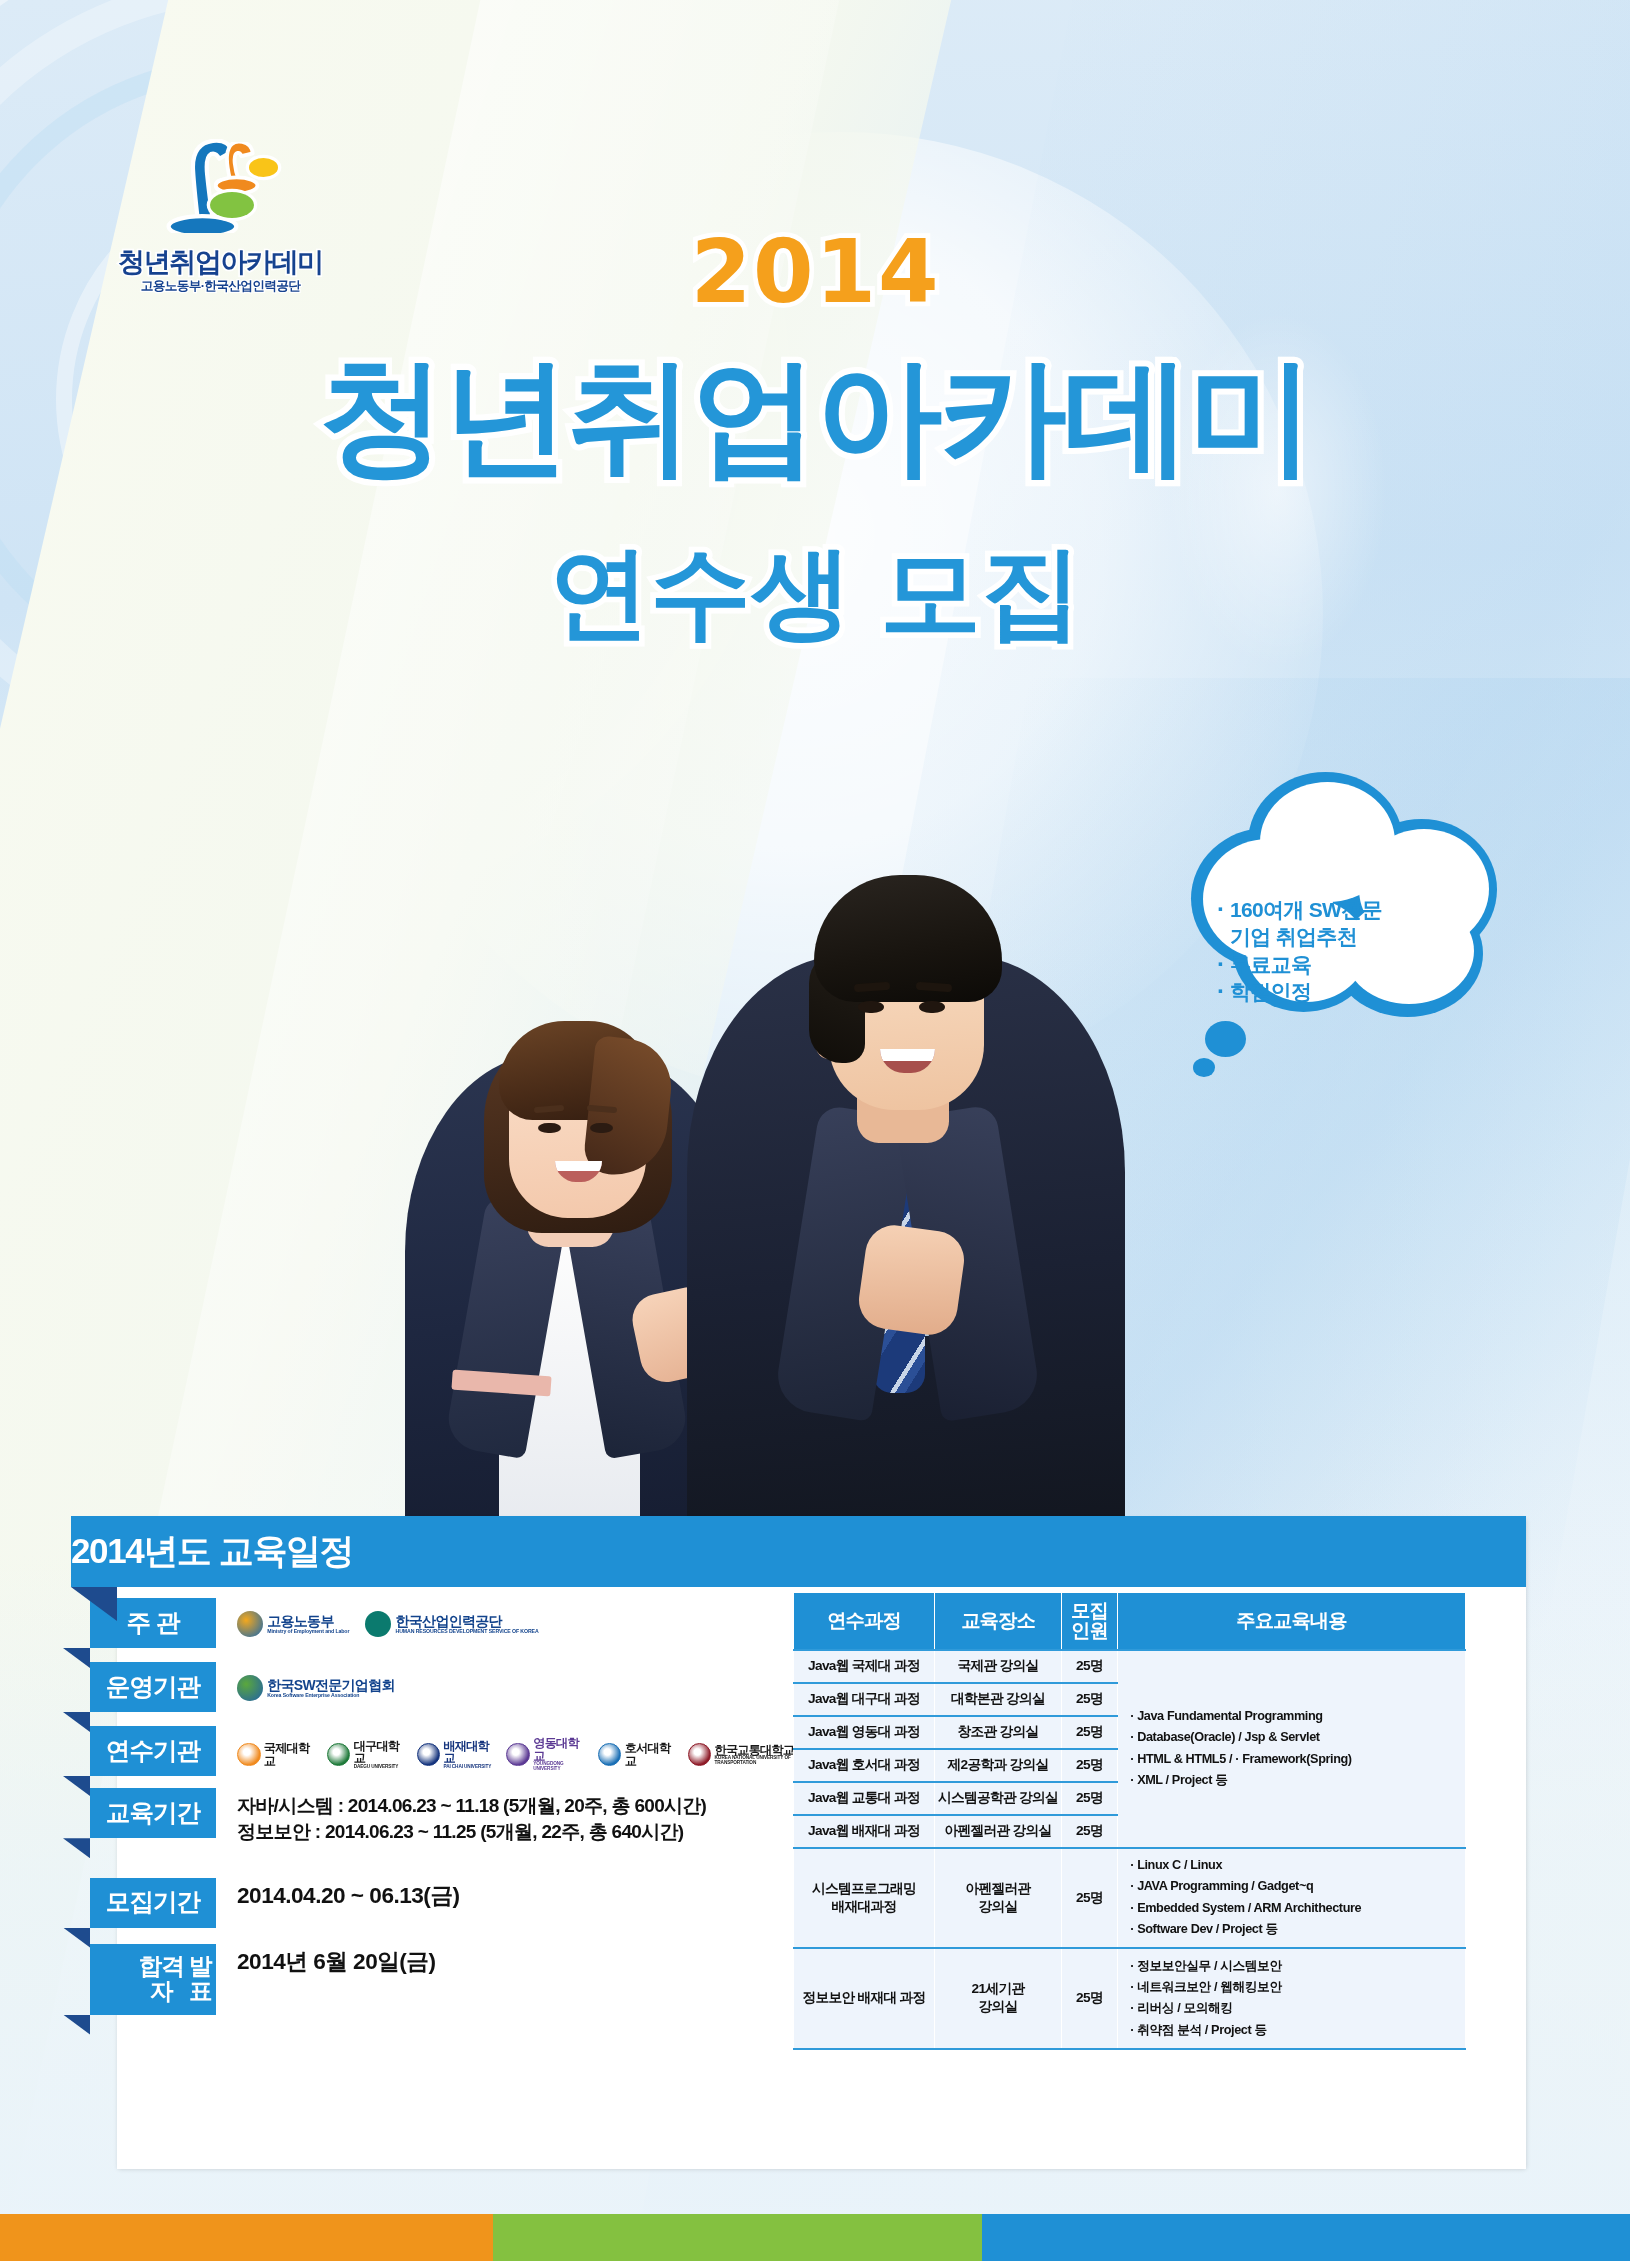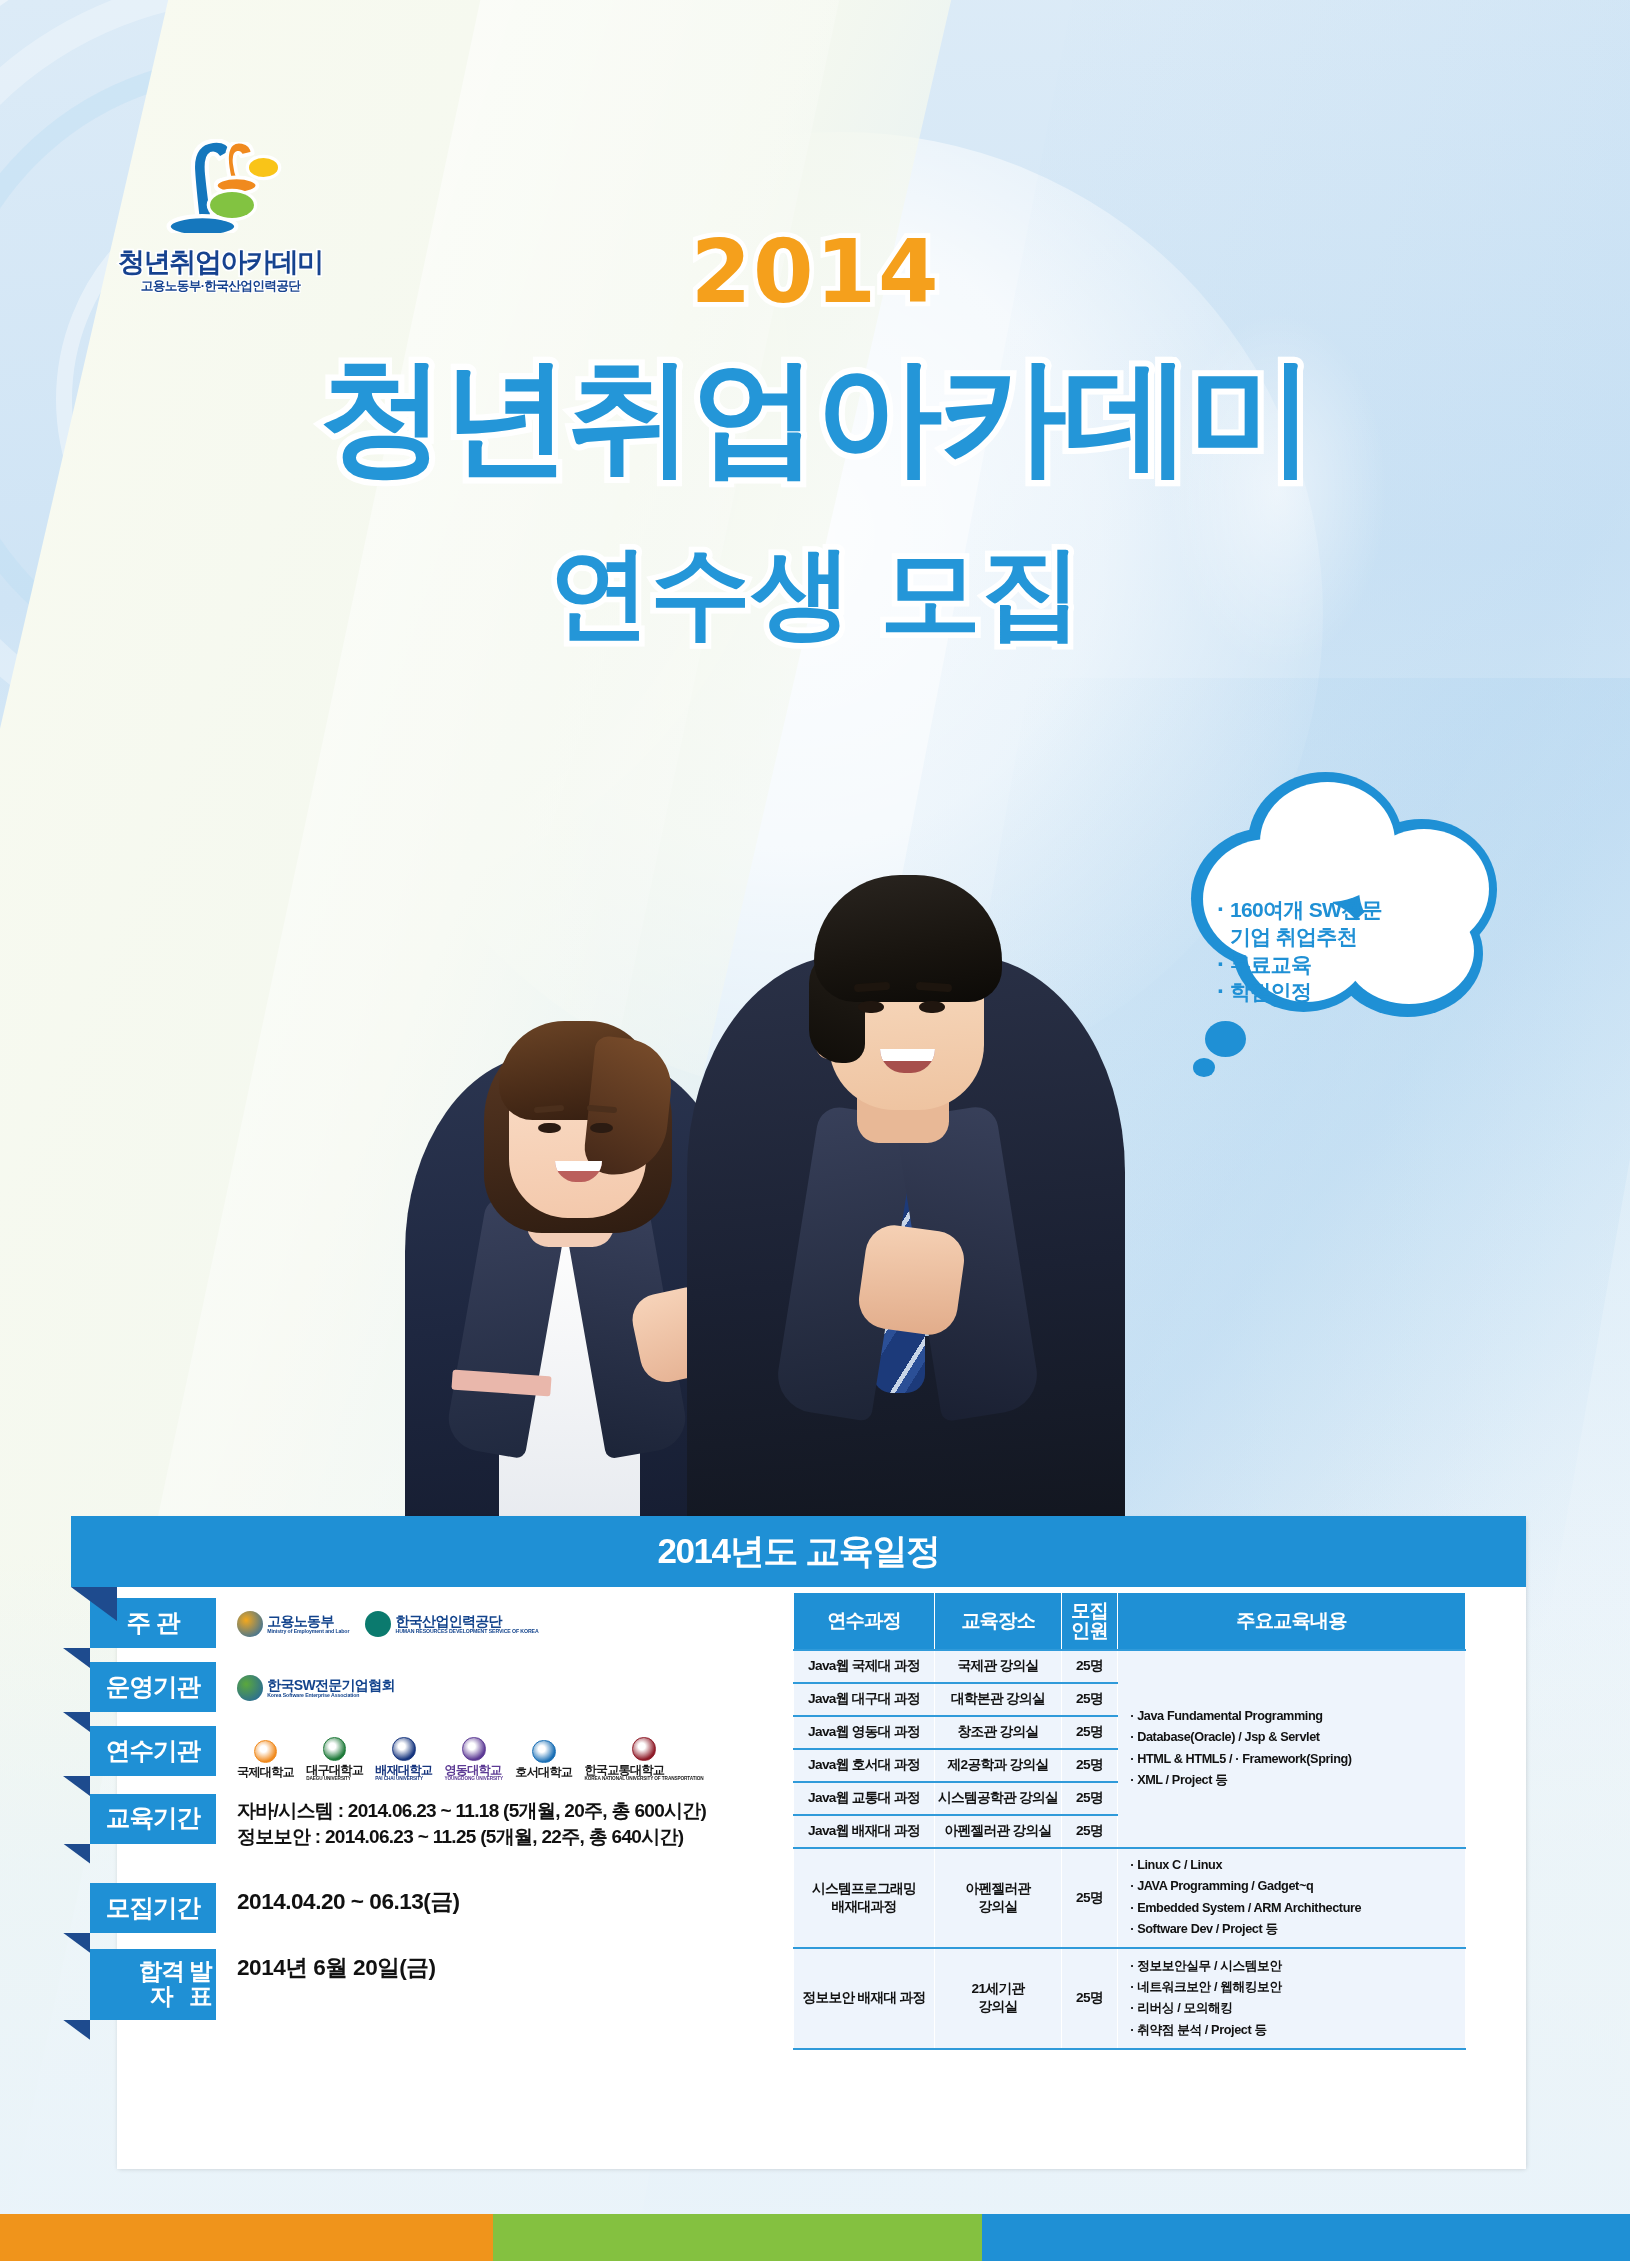--- a/index.html
+++ b/index.html
@@ -211,21 +211,21 @@
 
   
   #card {
     position:absolute; left:117px; top:1518px; width:1409px; height:651px;
     background:#fff; z-index:8;
     box-shadow:1.4px 1.4px 4.7px rgba(0,0,0,.16);
   }
   #banner {
     position:absolute; left:-46px; top:-1.9px; width:1455px; height:71px;
     background:#1f90d5; z-index:9;
-    display:flex; align-items:center; justify-content:center;
+    display:flex; align-items:center; justify-content:flex-start;
   }
   #banner .btxt {
     color:#fff; font-size:35px; font-weight:bold; letter-spacing:-1.4px;
   }
   .banner-fold {
     position:absolute; left:-46px; top:69px; width:46px; height:34px;
     background:#1e4b8e; z-index:8;
     clip-path:polygon(0 0, 100% 0, 100% 100%);
   }
 
@@ -253,21 +253,21 @@
   }
 
   
   .orglogos { display:flex; align-items:center; gap:16px; padding-top:8.5px; }
   .orgchip { display:flex; align-items:center; gap:4.2px; }
   .orgchip .mark { width:26px; height:26px; border-radius:50%; flex:0 0 auto; }
   .orgchip .nm { font-size:14px; font-weight:bold; letter-spacing:-0.7px; line-height:1.02; }
   .orgchip .en { font-size:5.2px; font-weight:bold; letter-spacing:-0.1px; display:block; }
 
   .unilogos { display:flex; align-items:center; gap:12.2px; padding-top:6.6px; flex-wrap:nowrap; }
-  .unichip { display:flex; align-items:center; gap:3.3px;flex-direction:column; }
+  .unichip { display:flex; align-items:center; gap:3.3px; }
   .unichip .seal {
     width:23.5px; height:23.5px; border-radius:50%; flex:0 0 auto;
     border:1.9px solid; box-sizing:border-box;
   }
   .unichip .nm { font-size:12.2px; font-weight:bold; letter-spacing:-0.8px; line-height:1.02; }
   .unichip .en { font-size:4.7px; font-weight:bold; letter-spacing:-0.1px; display:block; }
 
   
   #tblwrap { position:absolute; left:676px; top:74px; width:673px; }
   table.sched { border-collapse:collapse; width:100%; table-layout:fixed; }

